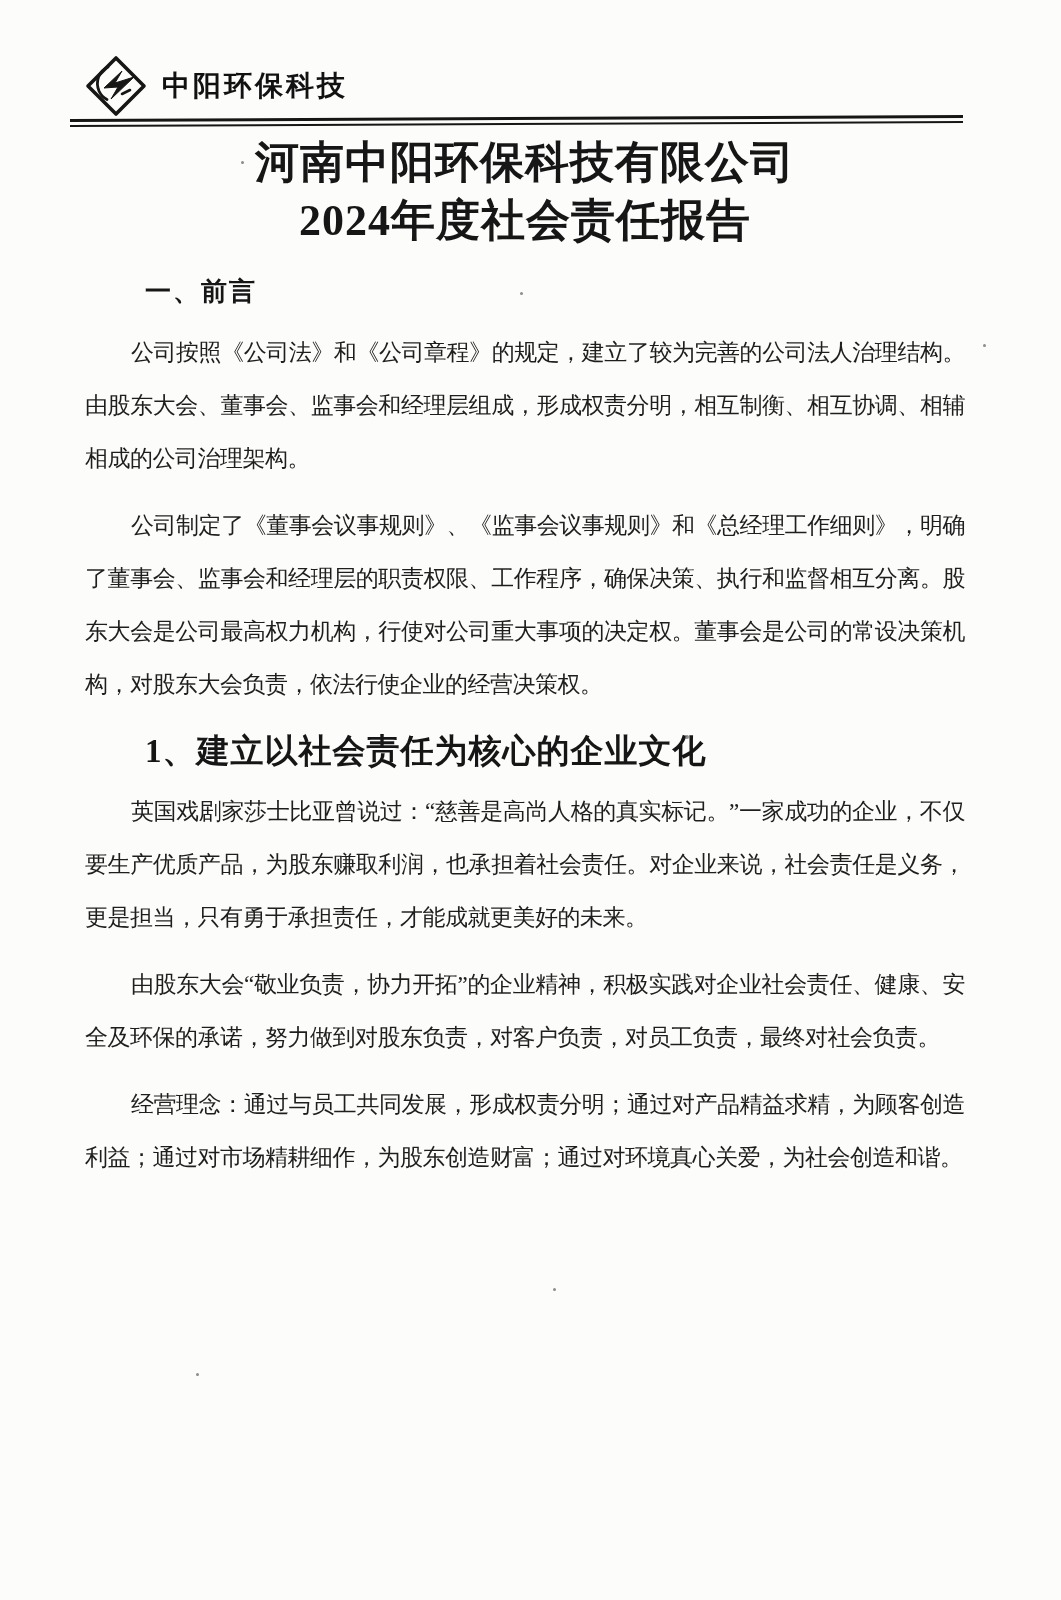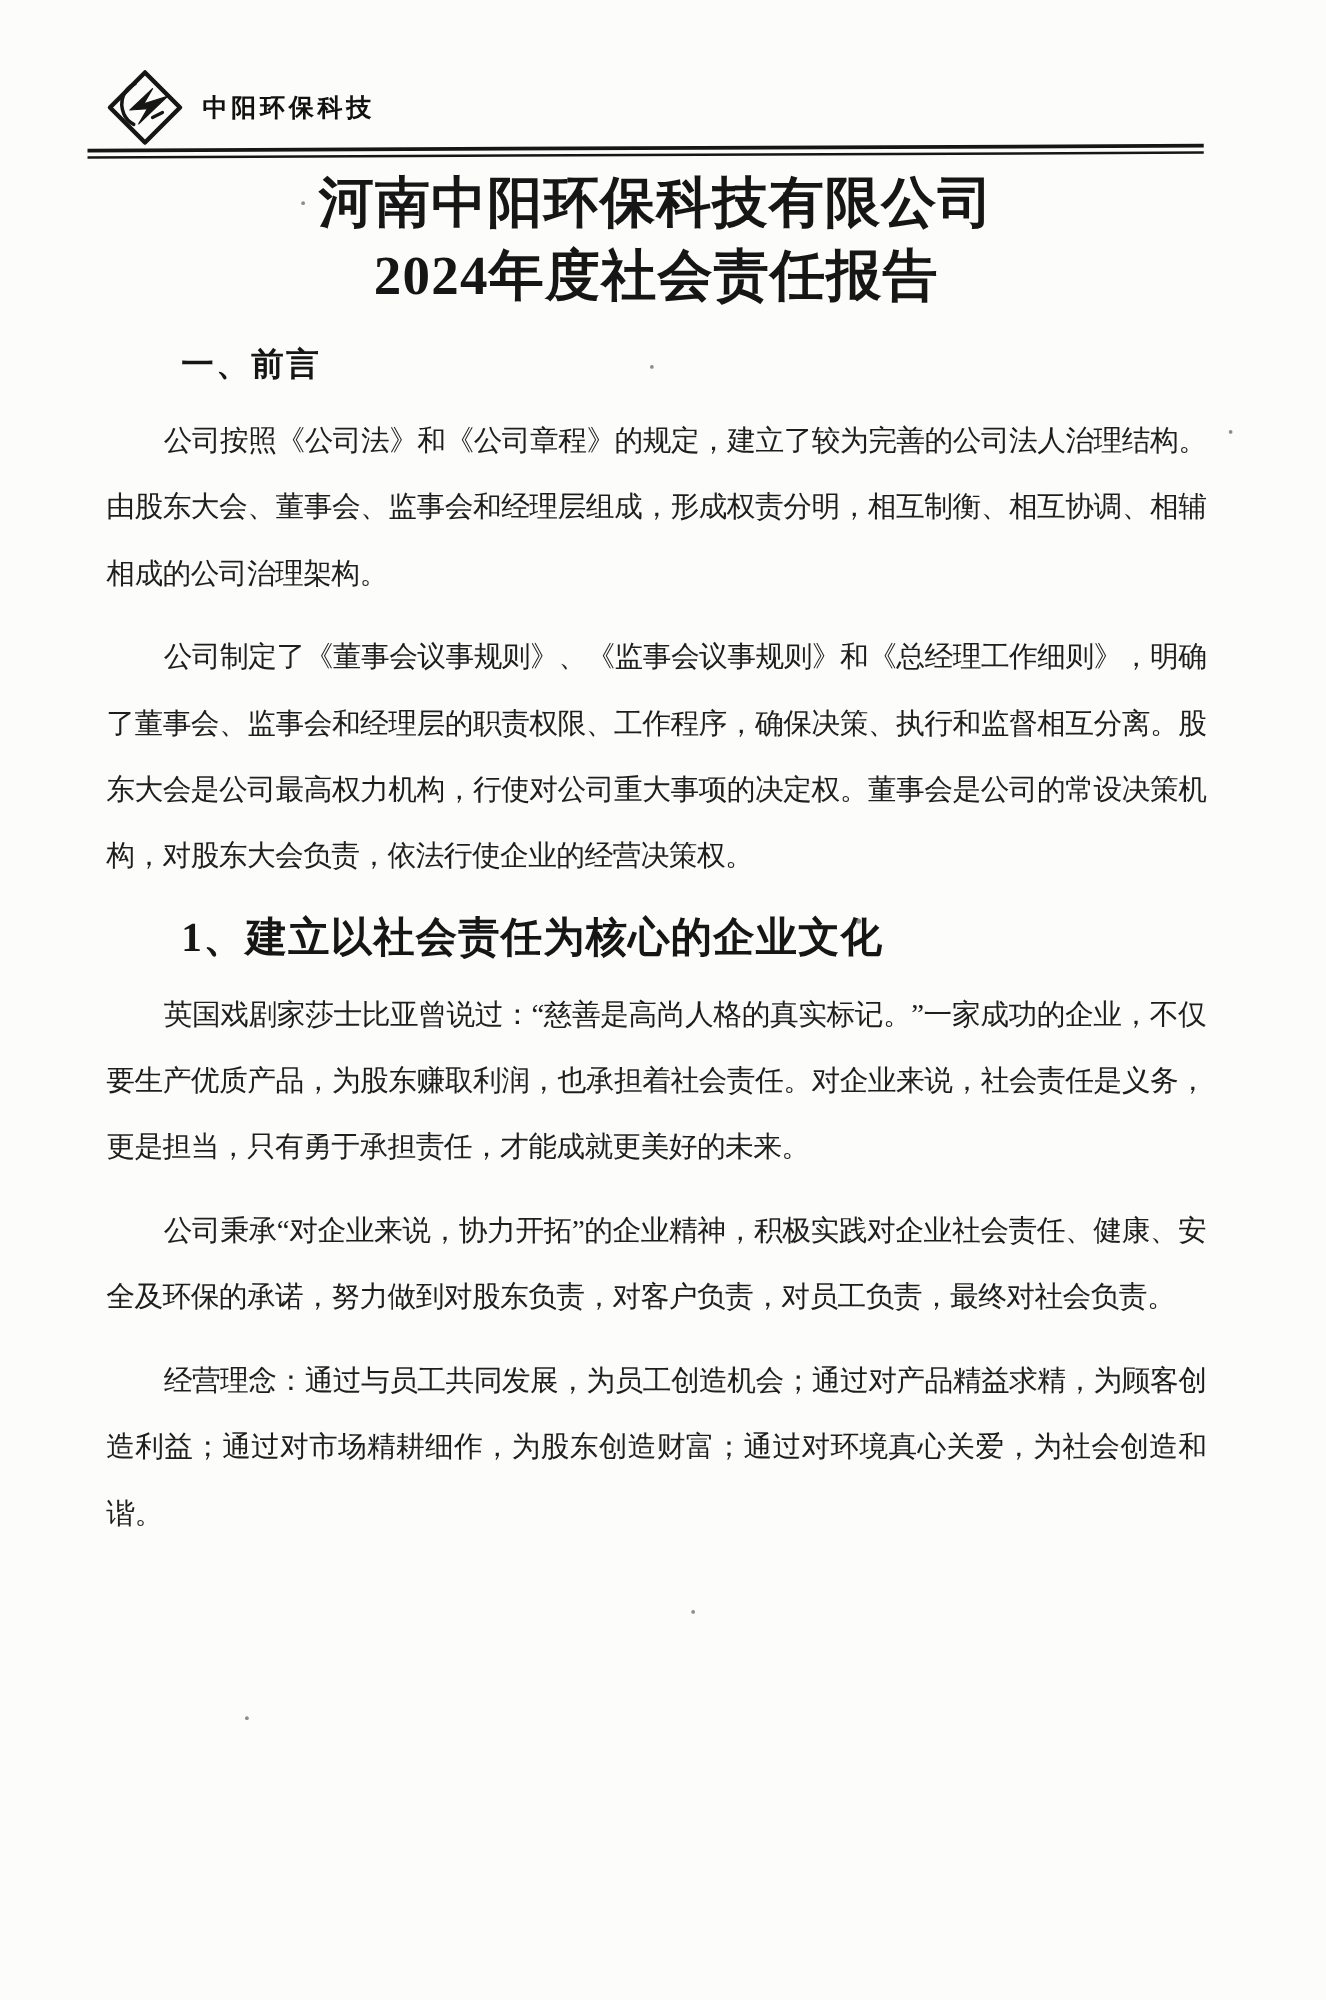--- a/index.html
+++ b/index.html
@@ -16,21 +16,21 @@
     overflow:hidden;
   }
   
   .letterhead{
     position:absolute;top:54px;left:84px;
     display:flex;align-items:center;gap:14px;
   }
   .logo-mark{width:64px;height:64px;display:block;}
   .logo-text{
     font-family:"Liberation Sans","DejaVu Sans",sans-serif;
-    font-weight:700;font-size:20px;letter-spacing:3px;color:#111;
+    font-weight:700;font-size:28px;letter-spacing:3px;color:#111;
   }
   .rule{
     position:absolute;left:70px;top:117px;width:893px;
     transform:rotate(-0.25deg);
   }
   .rule .l1{height:3px;background:#161616;}
   .rule .l2{height:2px;background:#161616;margin-top:3px;}
   
   .content{
     position:absolute;top:134px;left:85px;width:880px;
@@ -85,22 +85,22 @@
   <main class="content">
     <h1 class="title">河南中阳环保科技有限公司</h1>
     <h1 class="title">2024年度社会责任报告</h1>
 
     <h2 class="h-level1">一、前言</h2>
     <p class="para">公司按照《公司法》和《公司章程》的规定，建立了较为完善的公司法人治理结构。由股东大会、董事会、监事会和经理层组成，形成权责分明，相互制衡、相互协调、相辅相成的公司治理架构。</p>
     <p class="para">公司制定了《董事会议事规则》、《监事会议事规则》和《总经理工作细则》，明确了董事会、监事会和经理层的职责权限、工作程序，确保决策、执行和监督相互分离。股东大会是公司最高权力机构，行使对公司重大事项的决定权。董事会是公司的常设决策机构，对股东大会负责，依法行使企业的经营决策权。</p>
 
     <h3 class="h-level2">1、建立以社会责任为核心的企业文化</h3>
     <p class="para">英国戏剧家莎士比亚曾说过：“慈善是高尚人格的真实标记。”一家成功的企业，不仅要生产优质产品，为股东赚取利润，也承担着社会责任。对企业来说，社会责任是义务，更是担当，只有勇于承担责任，才能成就更美好的未来。</p>
-    <p class="para">公司秉承“对企业来说，协力开拓”的企业精神，积极实践对企业社会责任、健康、安全及环保的承诺，努力做到对股东负责，对客户负责，对员工负责，最终对社会负责。</p>
-    <p class="para">经营理念：通过与员工共同发展，为员工创造机会；通过对产品精益求精，为顾客创造利益；通过对市场精耕细作，为股东创造财富；通过对环境真心关爱，为社会创造和谐。</p>
+    <p class="para">由股东大会“敬业负责，协力开拓”的企业精神，积极实践对企业社会责任、健康、安全及环保的承诺，努力做到对股东负责，对客户负责，对员工负责，最终对社会负责。</p>
+    <p class="para">经营理念：通过与员工共同发展，形成权责分明；通过对产品精益求精，为顾客创造利益；通过对市场精耕细作，为股东创造财富；通过对环境真心关爱，为社会创造和谐。</p>
   </main>
 
   <div class="speck" style="left:241px;top:161px;width:3px;height:3px;"></div>
   <div class="speck" style="left:520px;top:292px;width:3px;height:3px;"></div>
   <div class="speck" style="left:685px;top:735px;width:4px;height:4px;"></div>
   <div class="speck" style="left:983px;top:344px;width:3px;height:3px;"></div>
   <div class="speck" style="left:553px;top:1288px;width:3px;height:3px;"></div>
   <div class="speck" style="left:196px;top:1373px;width:3px;height:3px;"></div>
 
 </div>

